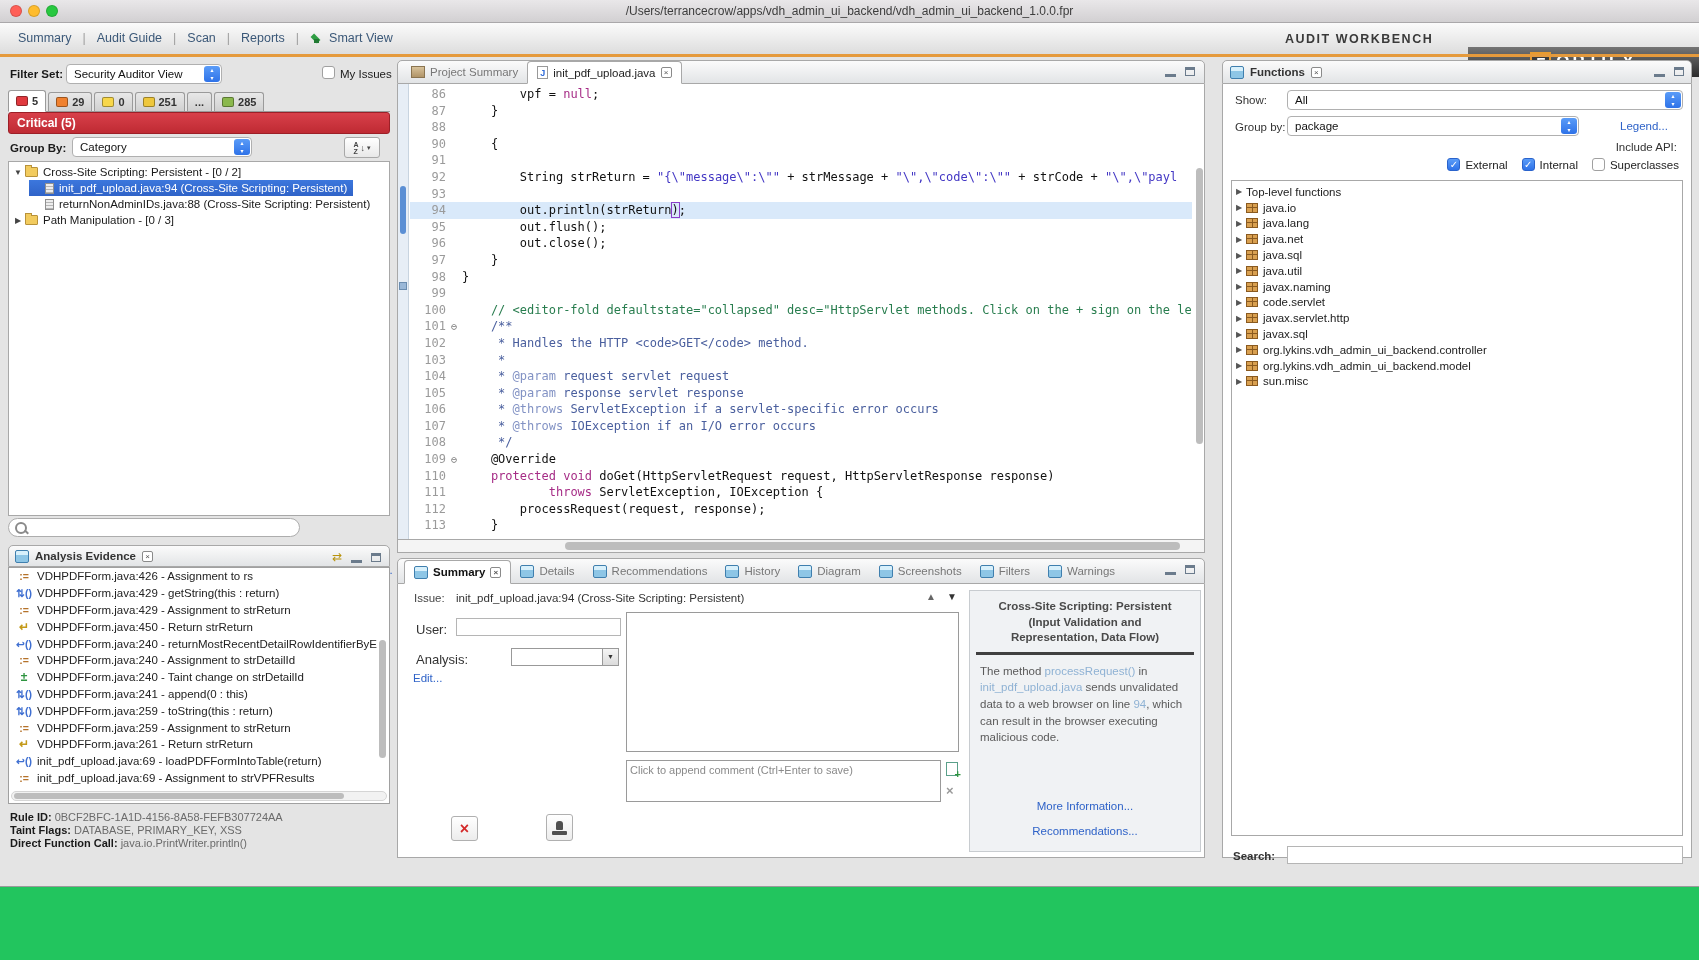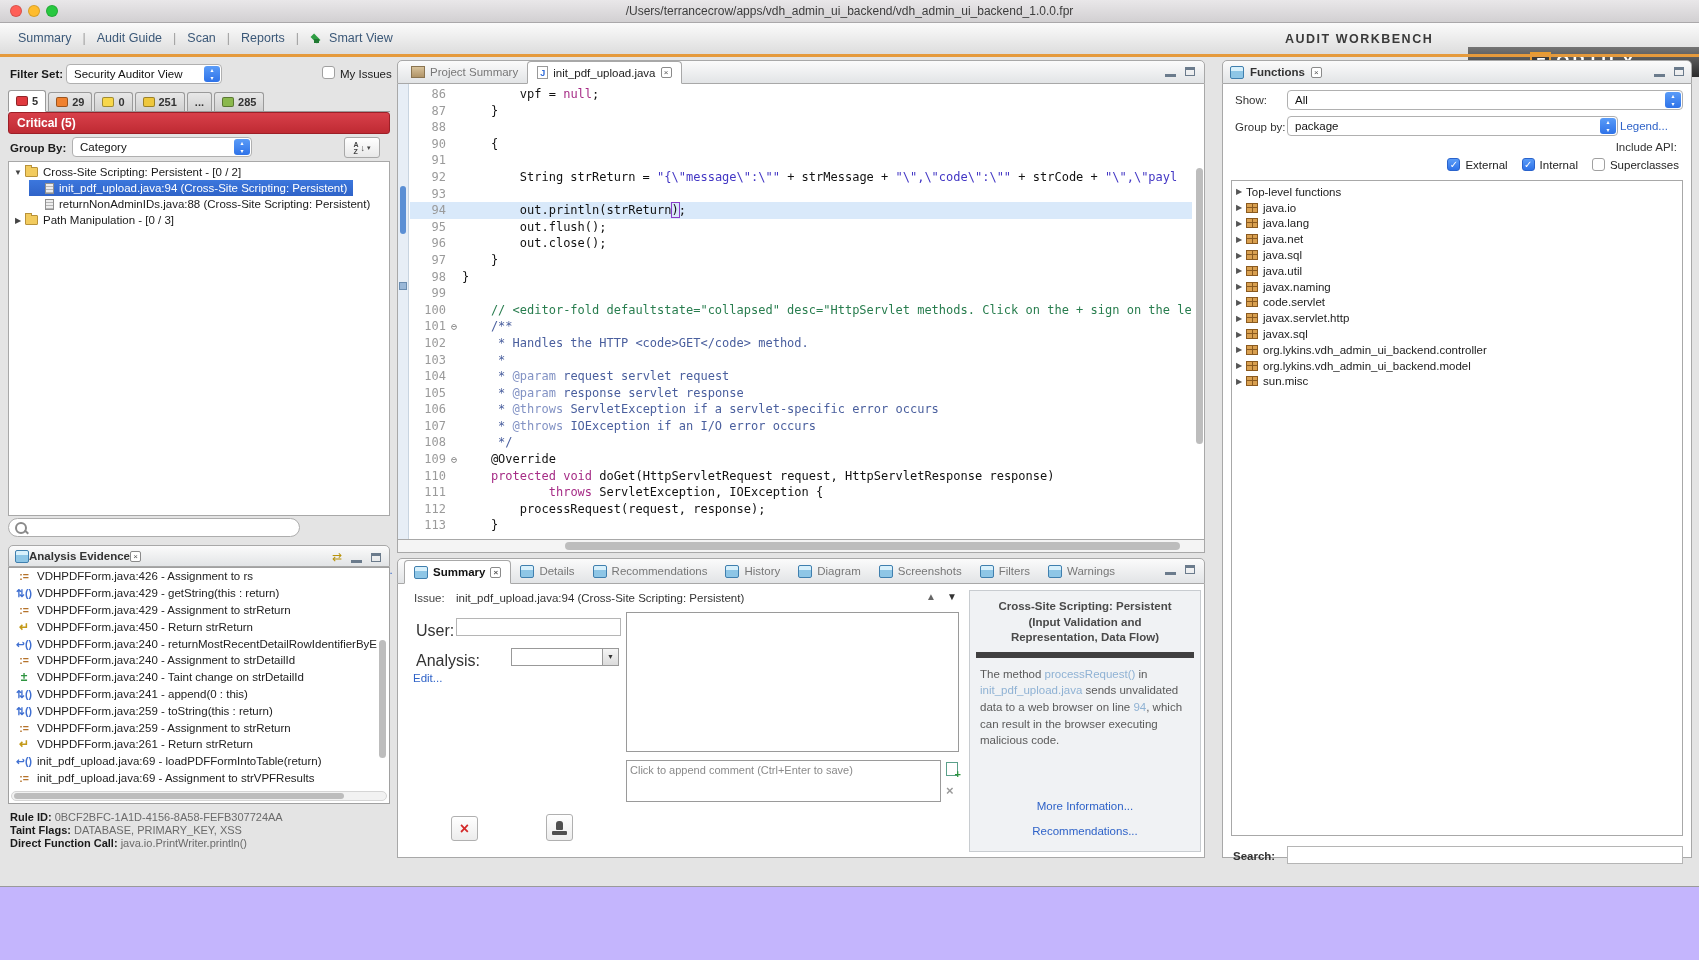--- a/index.html
+++ b/index.html
@@ -1,17 +1,17 @@
 <!DOCTYPE html>
 <html><head>
 <meta charset="utf-8">
 <style>
   html,body{margin:0;padding:0;}
   body{background:#cfcfcf;font-family:"Liberation Sans",sans-serif;-webkit-font-smoothing:antialiased;}
-  .screen{position:relative;width:1699px;height:960px;overflow:hidden;background:#c4b5fd;}
+  .screen{position:relative;width:1699px;height:960px;overflow:hidden;background:#22c55e;}
   .abs{position:absolute;}
   .app{position:absolute;left:0;top:0;width:1699px;height:886px;background:#e4e4e4;border-bottom:1px solid #9a9a9a;}
 
   
   .titlebar{position:absolute;left:0;top:0;width:1699px;height:22px;background:linear-gradient(#e9e7e9,#d2d0d2);border-bottom:1px solid #aaa8aa;}
   .tl{position:absolute;top:5px;width:12px;height:12px;border-radius:50%;border:1px solid rgba(0,0,0,.15);box-sizing:border-box;}
   .tl.r{left:10px;background:#ff5f57;}
   .tl.y{left:28px;background:#febc2e;}
   .tl.g{left:46px;background:#28c840;}
   .title-text{position:absolute;left:0;right:0;top:0;height:22px;line-height:22px;text-align:center;font-size:12px;color:#3c3c3c;white-space:nowrap;}
@@ -66,21 +66,21 @@
   .tree-row.leaf{margin-left:20px;}
   .tree-row.selected{background:linear-gradient(#3c77dd,#2f63c8);color:#fff;}
   .twisty{width:14px;text-align:center;font-size:8px;color:#444;flex:0 0 auto;}
   .folder-icon{width:13px;height:10px;background:#f2cb5e;border:1px solid #b8923a;border-radius:1px;position:relative;margin-right:5px;flex:0 0 auto;box-sizing:border-box;}
   .folder-icon::before{content:"";position:absolute;top:-3px;left:-1px;width:5px;height:2px;background:#f2cb5e;border:1px solid #b8923a;border-bottom:none;}
   .file-icon{width:9px;height:11px;background:#ededed;border:1px solid #909090;margin:0 5px 0 2px;flex:0 0 auto;box-sizing:border-box;background-image:repeating-linear-gradient(#ededed 0 2px,#b5b5b5 2px 3px);}
   .search-row{position:absolute;left:8px;top:518px;width:382px;height:20px;}
   .search-box{position:absolute;left:0;top:0;width:292px;height:19px;background:#fff;border:1px solid #adadad;border-radius:10px;box-sizing:border-box;}
   .search-box .mag{position:absolute;left:6px;top:3px;}
   
-  .ae-hdr{position:absolute;left:8px;top:545px;width:382px;height:22px;display:flex;align-items:center;padding:0 6px;}
+  .ae-hdr{position:absolute;left:8px;top:545px;width:382px;height:22px;display:flex;align-items:center;gap:6px;padding:0 6px;}
   .ae-title{font-size:11.5px;font-weight:bold;color:#333;}
   .ae-right{position:absolute;right:8px;top:5px;display:flex;gap:9px;align-items:center;}
   .route-ico{color:#b8930e;font-size:12px;line-height:12px;}
   #ae-box{position:absolute;left:8px;top:567px;width:382px;height:237px;background:#fff;border:1px solid #a0a0a0;box-sizing:border-box;overflow:hidden;}
   #ae-list{position:absolute;left:2px;top:0;right:12px;bottom:14px;overflow:hidden;}
   .ae-row{display:flex;align-items:center;height:16.8px;white-space:nowrap;font-size:11.5px;color:#222;}
   .ae-ico{width:26px;flex:0 0 auto;text-align:center;font-size:10.5px;font-weight:bold;}
   .ae-assign{color:#b5722a;}
   .ae-call{color:#3f6fd1;}
   .ae-ret{color:#c49a1a;font-size:12px;}
@@ -122,35 +122,35 @@
 
   
   .b-tabbar{position:absolute;left:397px;top:558px;width:808px;height:26px;display:flex;align-items:flex-end;padding-left:6px;box-sizing:border-box;}
   .btab{height:24px;display:flex;align-items:center;gap:5px;padding:0 9px;font-size:11.5px;color:#777;}
   .btab.active{background:#fff;border:1px solid #a8a8a8;border-bottom:1px solid #fff;border-radius:4px 4px 0 0;color:#111;font-weight:bold;margin-bottom:-1px;box-sizing:border-box;}
   .b-body{position:absolute;left:397px;top:584px;width:808px;height:274px;background:#fff;border:1px solid #a8a8a8;border-top:none;box-sizing:border-box;}
   .issue-lbl{position:absolute;left:16px;top:8px;font-size:11.5px;color:#444;}
   .issue-val{position:absolute;left:58px;top:8px;font-size:11.5px;color:#333;}
   .nav-up{position:absolute;left:528px;top:7px;font-size:10px;color:#666;}
   .nav-dn{position:absolute;left:549px;top:7px;font-size:10px;color:#333;}
-  .flab{position:absolute;font-size:16px;color:#333;}
+  .flab{position:absolute;font-size:13px;color:#333;}
   .tinput{position:absolute;background:#fff;border:1px solid #b5b5b5;box-sizing:border-box;font-size:11px;padding:2px 4px;font-family:"Liberation Sans",sans-serif;}
   .bigbox{position:absolute;left:228px;top:28px;width:333px;height:140px;background:#fff;border:1px solid #9a9a9a;box-sizing:border-box;}
   .comment{position:absolute;left:228px;top:176px;width:315px;height:42px;border:1px solid #9a9a9a;box-sizing:border-box;resize:none;font-size:11px;color:#333;font-family:"Liberation Sans",sans-serif;padding:3px;}
   .comment::placeholder{color:#8a8a8a;}
   .addnote{position:absolute;left:548px;top:178px;width:12px;height:14px;background:#fff;border:1px solid #5aa08a;box-sizing:border-box;}
   .addnote::after{content:"+";position:absolute;right:-4px;bottom:-5px;color:#2e9440;font-size:11px;font-weight:bold;}
   .com-x{position:absolute;left:548px;top:200px;font-size:13px;font-weight:bold;color:#9a9a9a;line-height:13px;}
   .actbtn{position:absolute;width:27px;height:25px;background:linear-gradient(#fff,#ececec);border:1px solid #b0b0b0;border-radius:3px;box-sizing:border-box;display:flex;align-items:center;justify-content:center;}
   .redx{color:#d42a2a;font-size:16px;font-weight:bold;line-height:16px;}
   .stamp{width:15px;height:14px;position:relative;display:inline-block;}
   .stamp::before{content:"";position:absolute;bottom:0;left:0;width:15px;height:4px;background:#4f4f4f;border-radius:1px;}
   .stamp::after{content:"";position:absolute;top:0;left:4px;width:7px;height:9px;background:#4f4f4f;border-radius:3px 3px 1px 1px;}
   .desc{position:absolute;left:571px;top:6px;width:232px;height:262px;background:#f0f2f4;border:1px solid #c8ccd0;box-sizing:border-box;}
-  .desc-title{padding:8px 10px 6px;text-align:center;font-size:11.5px;font-weight:bold;color:#4a4a4a;line-height:1.35;border-bottom:6px solid #404040;margin:0 6px;}
+  .desc-title{padding:8px 10px 6px;text-align:center;font-size:11.5px;font-weight:bold;color:#4a4a4a;line-height:1.35;border-bottom:3px solid #404040;margin:0 6px;}
   #desc-body{padding:8px 10px;font-size:11.5px;color:#5a5a5a;line-height:1.45;}
   .desc-link{color:#8fb2d4;}
   .desc-links{position:absolute;left:0;right:0;bottom:12px;text-align:center;}
   .desc-links div{margin-top:7px;}
 
   
   .fn-hdr{position:absolute;left:1222px;top:60px;width:470px;height:24px;display:flex;align-items:center;gap:6px;padding:0 7px;box-sizing:border-box;}
   .fn-body{position:absolute;left:1222px;top:84px;width:470px;height:774px;background:#fff;border:1px solid #a8a8a8;border-top:none;box-sizing:border-box;}
   .fn-lab{position:absolute;font-size:11.5px;color:#333;}
   #fn-checks{position:absolute;right:12px;top:74px;display:flex;gap:14px;align-items:center;}
@@ -520,21 +520,21 @@
     <div class="fn-body">
       <span class="fn-lab" style="left:12px;top:10px;">Show:</span>
       <div class="msel" style="left:64px;top:6px;width:396px;">
         <span class="val">All</span>
         <span class="step">
             <div>▴</div>
             <div>▾</div>
           </span>
       </div>
       <span class="fn-lab" style="left:12px;top:37px;">Group by:</span>
-      <div class="msel" style="left:64px;top:32px;width:331px;">
+      <div class="msel" style="left:64px;top:32px;width:292px;">
         <span class="val">package</span>
         <span class="step">
             <div>▴</div>
             <div>▾</div>
           </span>
       </div>
       <span class="link abs" style="left:397px;top:36px;">Legend...</span>
       <span class="fn-lab" style="right:14px;top:57px;left:auto;position:absolute;">Include API:</span>
       <div id="fn-checks">
           <span class="fn-check">

